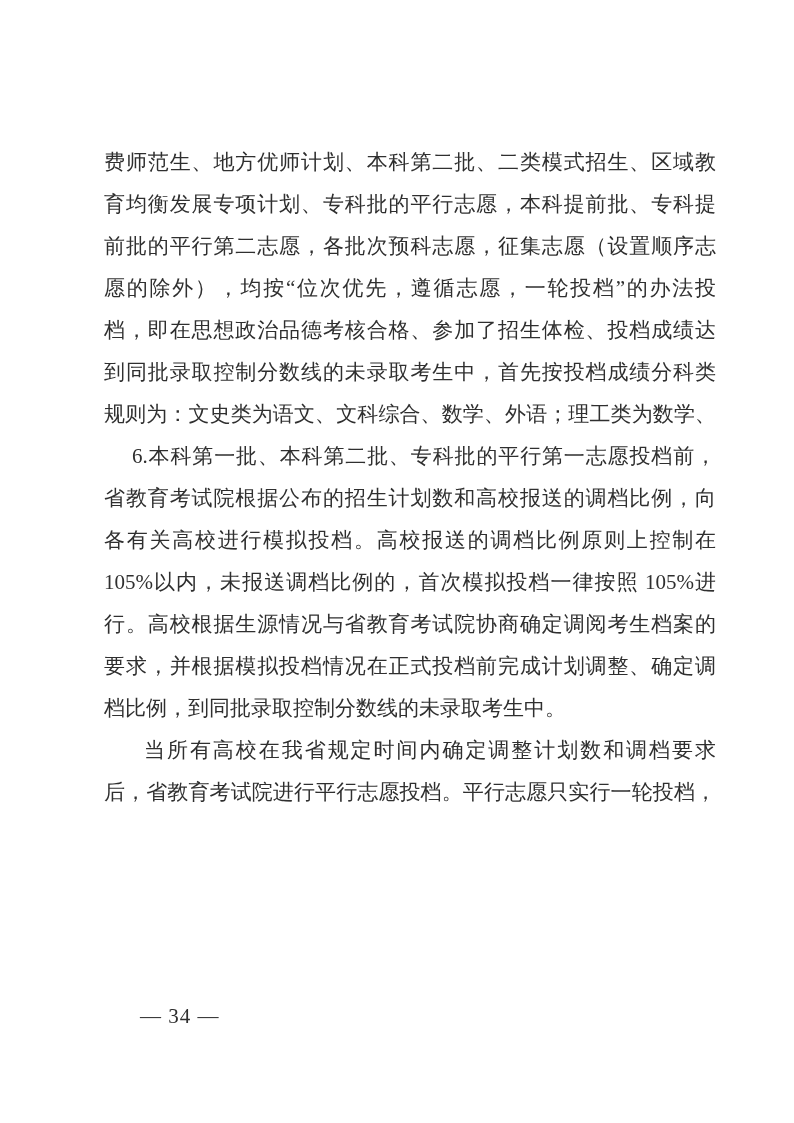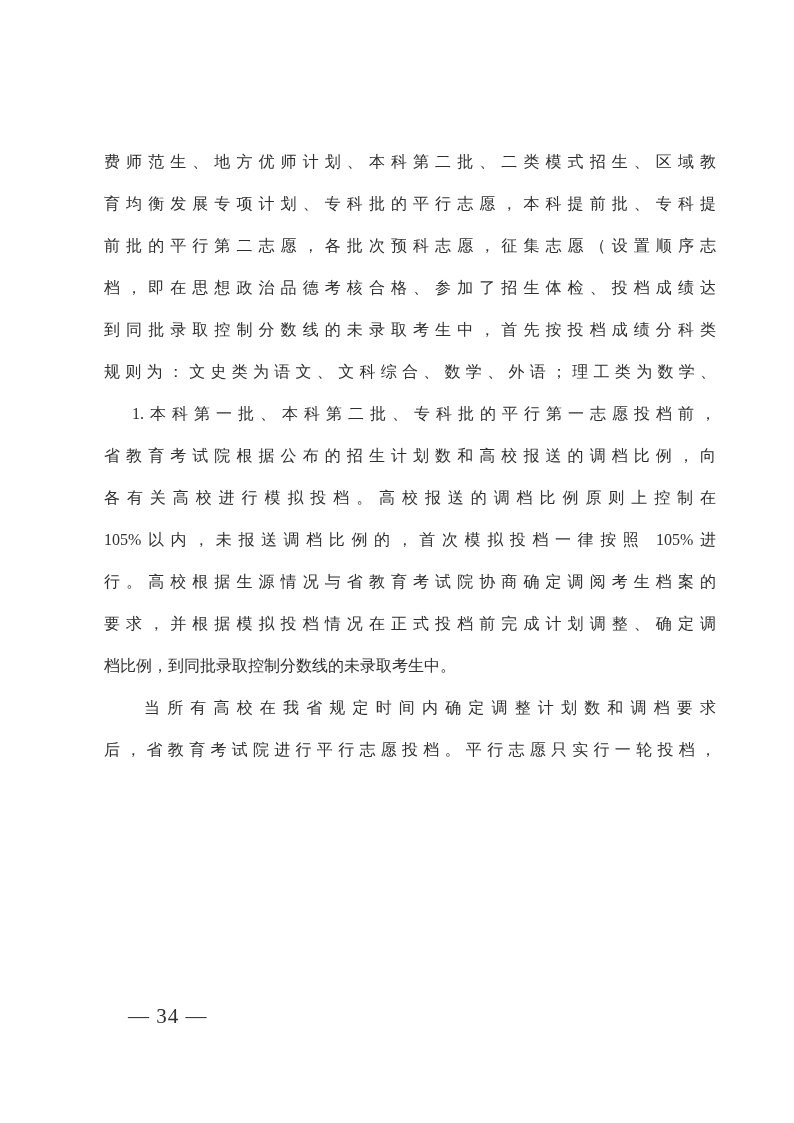--- a/index.html
+++ b/index.html
@@ -20,62 +20,63 @@
   }
   .textblock {
     position: absolute;
     left: 104px;
     top: 141px;
     width: 612px;
   }
   .line {
     height: 42px;
     line-height: 42px;
-    font-size: 16px;
+    font-size: 21px;
     text-align: justify;
     text-align-last: justify;
     text-justify: inter-character;
     color: #2f2f2f;
     overflow: hidden;
   }
   .line.para-end {
     text-align: left;
     text-align-last: left;
   }
   .line.indent-num {
     padding-left: 28px;
   }
   .line.indent {
     padding-left: 40px;
   }
   .footer {
     position: absolute;
-    left: 128px;
+    left: 140px;
     top: 1000px;
     height: 32px;
     line-height: 32px;
     font-size: 21px;
     letter-spacing: 1px;
     color: #2f2f2f;
     font-family: "Liberation Serif", "DejaVu Serif", serif;
   }
 </style>
 </head>
 <body>
 
 <div class="page">
 
   <div class="textblock">
     <div class="line">费师范生、地方优师计划、本科第二批、二类模式招生、区域教</div>
     <div class="line">育均衡发展专项计划、专科批的平行志愿，本科提前批、专科提</div>
     <div class="line">前批的平行第二志愿，各批次预科志愿，征集志愿（设置顺序志</div>
+    <div class="line">愿的除外），均按“位次优先，遵循志愿，一轮投档”的办法投</div>
     <div class="line">档，即在思想政治品德考核合格、参加了招生体检、投档成绩达</div>
     <div class="line">到同批录取控制分数线的未录取考生中，首先按投档成绩分科类</div>
     <div class="line">规则为：文史类为语文、文科综合、数学、外语；理工类为数学、</div>
-    <div class="line indent-num">1.本科第一批、本科第二批、专科批的平行第一志愿投档前，</div>
+    <div class="line indent-num">6.本科第一批、本科第二批、专科批的平行第一志愿投档前，</div>
     <div class="line">省教育考试院根据公布的招生计划数和高校报送的调档比例，向</div>
     <div class="line">各有关高校进行模拟投档。高校报送的调档比例原则上控制在</div>
     <div class="line">105%以内，未报送调档比例的，首次模拟投档一律按照 105%进</div>
     <div class="line">行。高校根据生源情况与省教育考试院协商确定调阅考生档案的</div>
     <div class="line">要求，并根据模拟投档情况在正式投档前完成计划调整、确定调</div>
     <div class="line para-end">档比例，到同批录取控制分数线的未录取考生中。</div>
     <div class="line indent">当所有高校在我省规定时间内确定调整计划数和调档要求</div>
     <div class="line">后，省教育考试院进行平行志愿投档。平行志愿只实行一轮投档，</div>
   </div>
 

